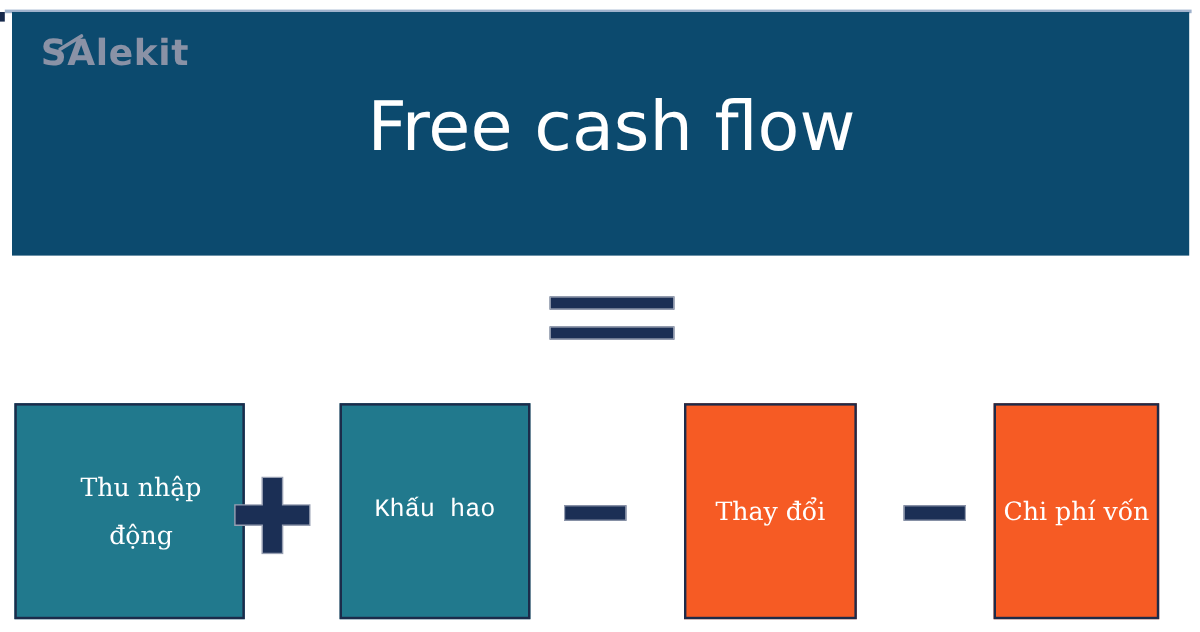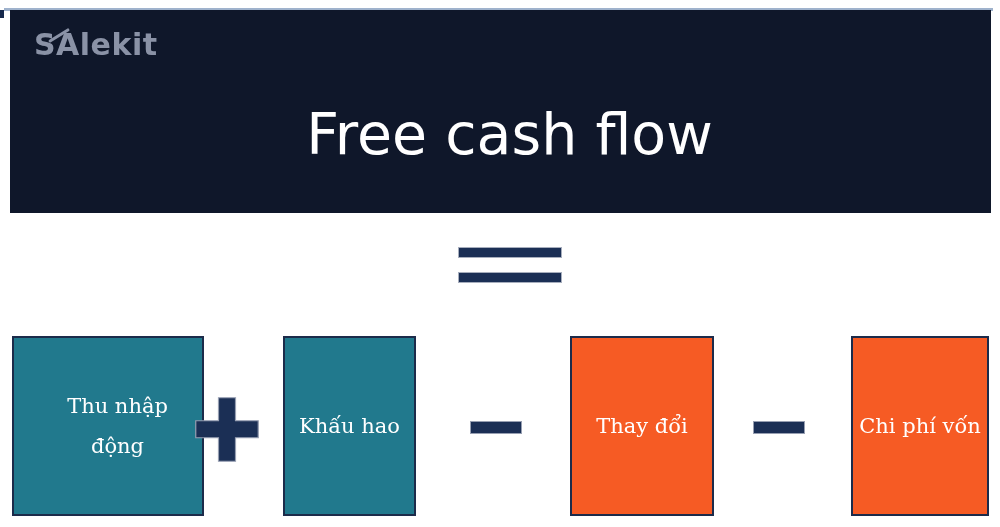--- a/index.html
+++ b/index.html
@@ -98,23 +98,23 @@
     flex-direction: column;
     align-items: center;
     justify-content: center;
     text-align: center;
     color: #ffffff;
     font-family: "DejaVu Serif", "Liberation Serif", serif;
     font-size: 21px;
     line-height: 40px;
   }
   .box-1 { left: 12px;  width: 192px; background: #21798d; padding-left: 19px; }
-  .box-2 { left: 283px; width: 133px; background: #21798d; }
+  .box-2 { left: 283px; width: 159px; background: #21798d; font-family: Liberation Mono, monospace; }
   .box-3 { left: 570px; width: 144px; background: #f65b24; }
-  .box-4 { left: 851px; width: 138px; background: #f65b24; }
+  .box-4 { left: 828px; width: 138px; background: #f65b24; }
 
   
   .plus-wrap {
     position: absolute;
     left: 195px;
     top: 397px;
     width: 64px;
     height: 65px;
   }
   .minus {
@@ -130,26 +130,26 @@
   .minus-2 { left: 753px; }
 </style>
 </head>
 <body>
 
 <div class="canvas">
 
   <div class="top-strip"></div>
   <div class="left-notch"></div>
 
-  <div class="banner" style="background-color: #0f172a;">
+  <div class="banner" style="background-color: #0c4a6e;">
     <div class="logo" style="color: rgb(138, 146, 166);">
       <span>SAlekit</span>
       <span class="logo-swoosh" style="background-color: rgb(138, 146, 166);"></span>
     </div>
-    <div class="banner-title" style="color: rgb(255, 255, 255); margin-top: 28px;">Free cash flow</div>
+    <div class="banner-title" style="color: rgb(255, 255, 255);">Free cash flow</div>
   </div>
 
   <div>
     <div class="eq-bar b1" style="background-color: rgb(27, 47, 85);"></div>
     <div class="eq-bar b2" style="background-color: rgb(27, 47, 85);"></div>
   </div>
 
   <div class="box box-1" style="background-color: rgb(33, 121, 141);">
     <span>Thu nhập</span>
     <span>động</span>

